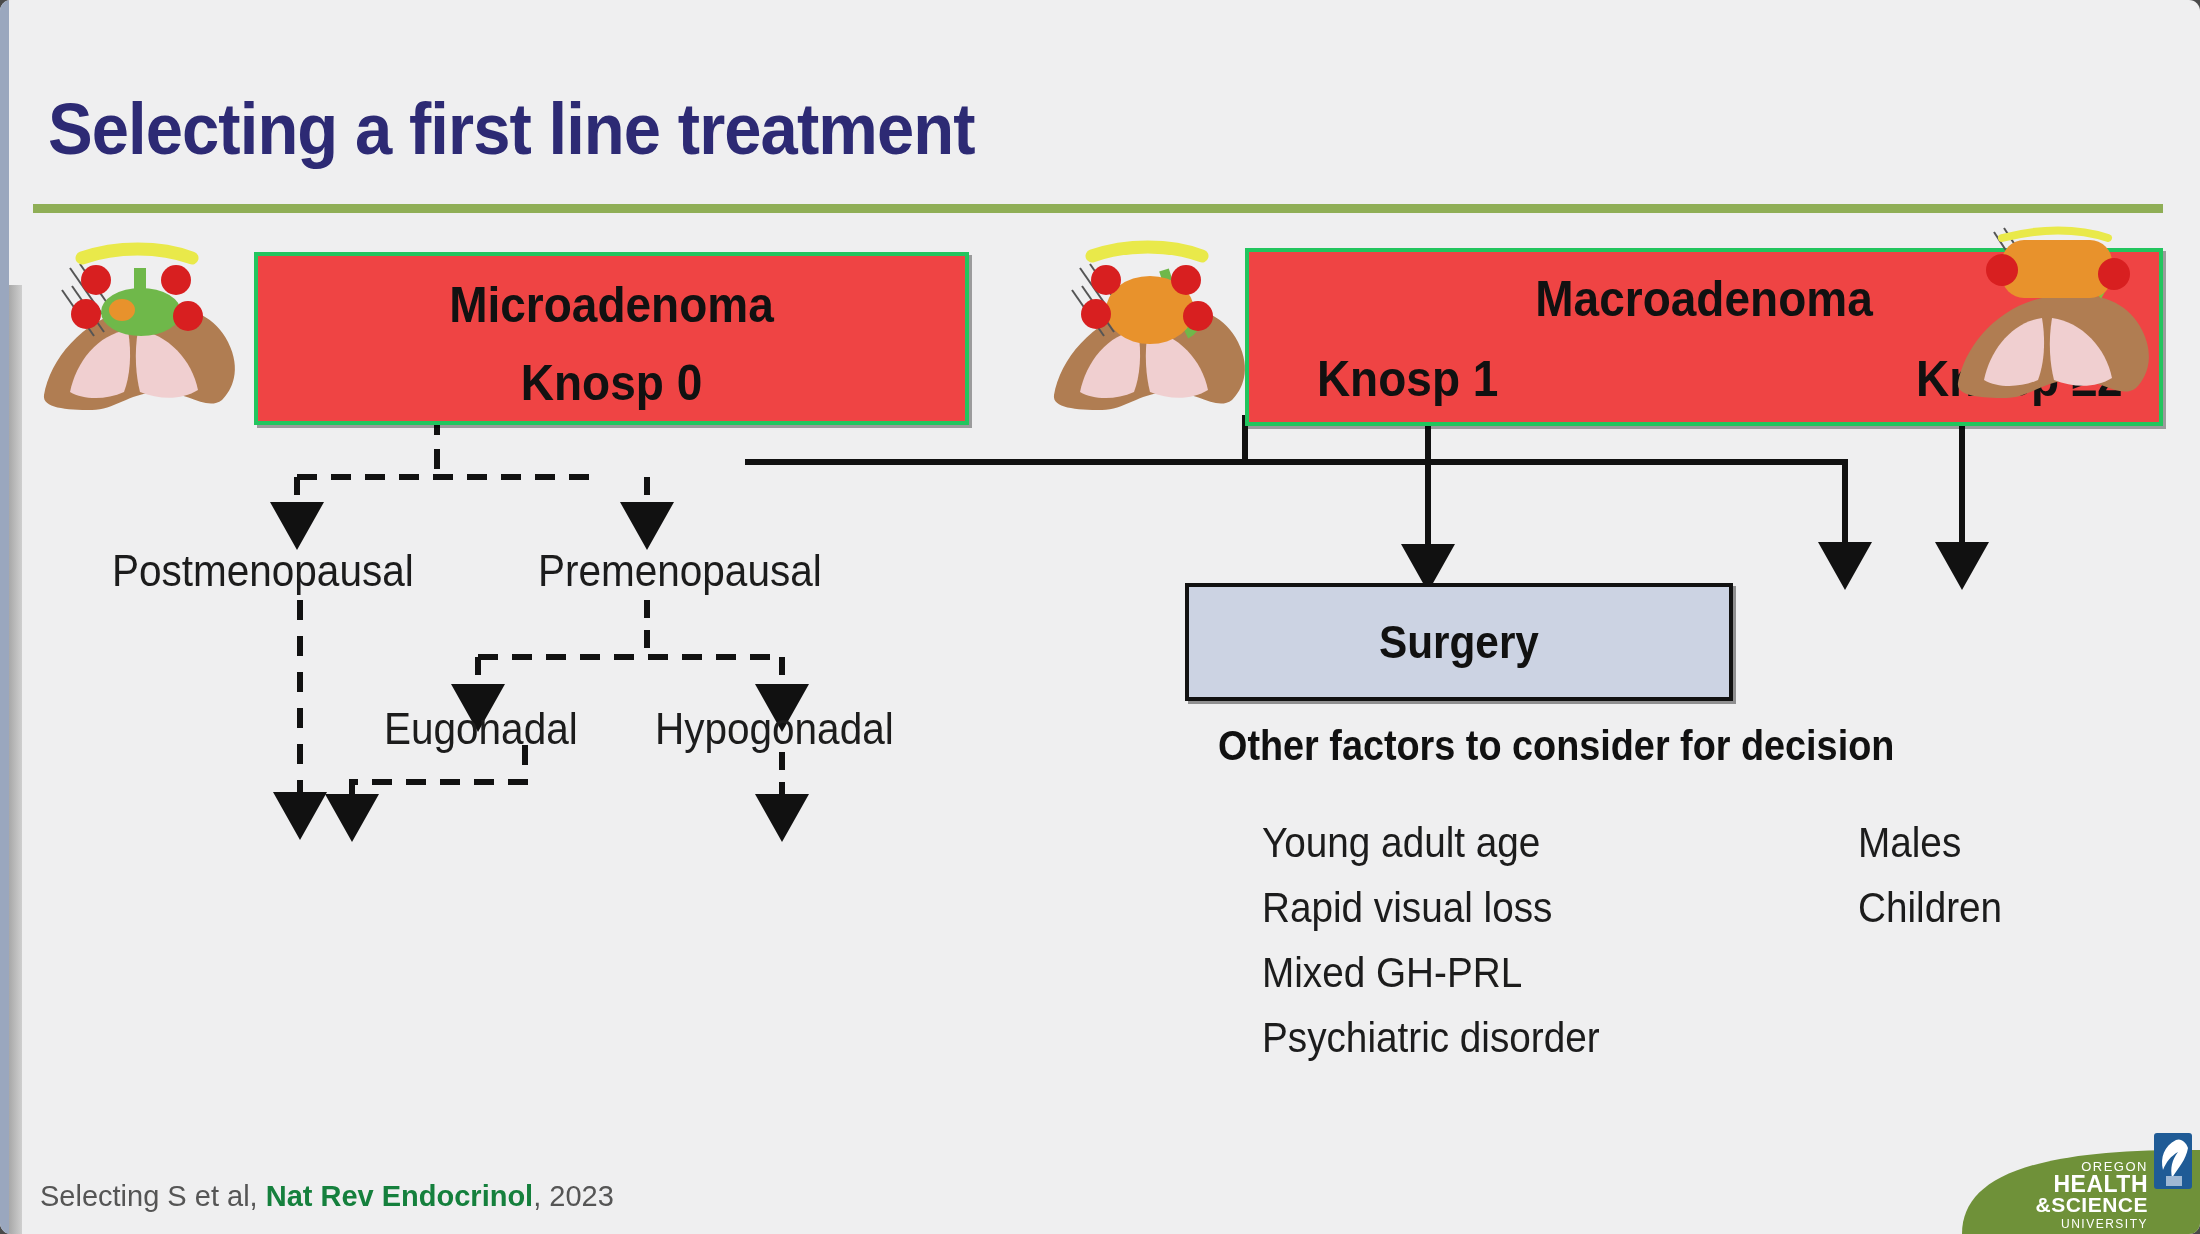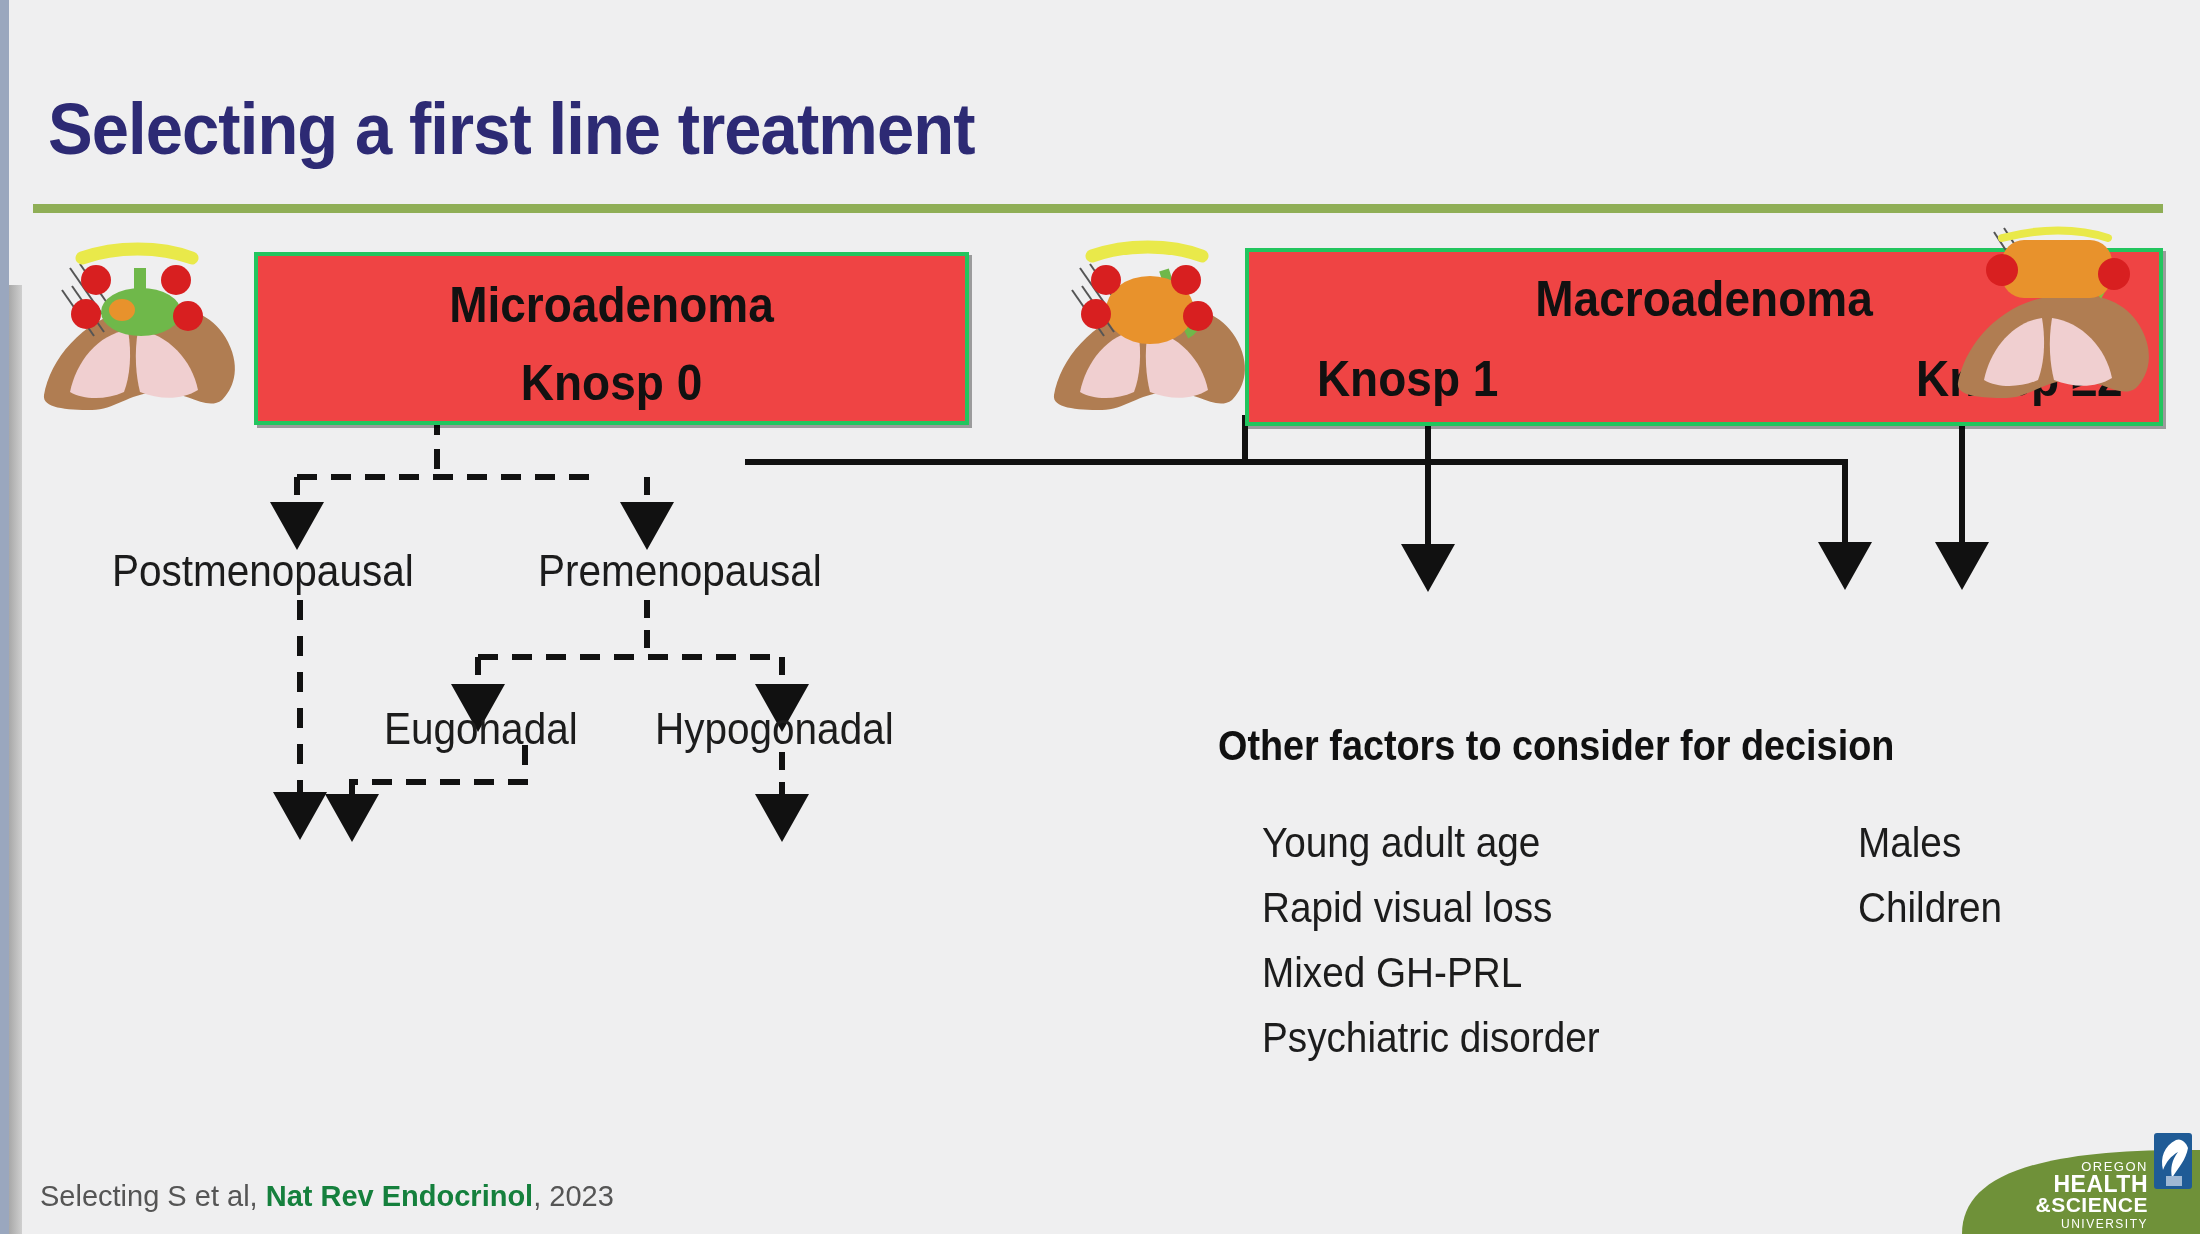--- a/index.html
+++ b/index.html
@@ -1,19 +1,19 @@
 <!DOCTYPE html>
 <html><head>
 <meta charset="utf-8">
 <style>
   html,body{margin:0;padding:0;background:#4a4a4a;}
   body{font-family:"Liberation Sans",sans-serif;}
   #slide{
     position:relative;width:2200px;height:1234px;
-    background:#efeff0;overflow:hidden;
+    background:#efeff0;overflow:hidden;border-radius:11px;
   }
   
   #edge-scroll{position:absolute;left:0;top:0;width:9px;height:1234px;background:#9aa7be;}
   #edge-shadow{position:absolute;left:9px;top:285px;width:13px;height:949px;
     background:linear-gradient(to right,#a8a8a8,#cfcfcf);}
   #edge-top{position:absolute;left:9px;top:0;width:13px;height:285px;background:#efeff0;}
 
   
   #title{
     position:absolute;left:48px;top:88px;
@@ -199,20 +199,23 @@
     <div class="ttl" style="top:18px;">Macroadenoma</div>
     <div class="sub" style="left:60px;top:98px;">Knosp 1</div>
     <div class="sub" style="right:36px;top:98px;transform-origin:right center;">Knosp ≥2</div>
   </div>
 
   <div class="dlabel branch" style="left:112px;top:545px;z-index:5">Postmenopausal</div>
   <div class="dlabel branch" style="left:538px;top:545px;z-index:5">Premenopausal</div>
   <div class="dlabel branch" style="left:384px;top:703px;z-index:5">Eugonadal</div>
   <div class="dlabel branch" style="left:655px;top:703px;z-index:5">Hypogonadal</div>
 
+  <div class="fbox" style="left:1185px;top:583px;width:540px;height:110px;z-index:5">
+    <span>Surgery</span>
+  </div>
 
   <div id="factors-title">Other factors to consider for decision</div>
 
   <div class="flist" style="left:1262px;top:810px;">
     <div>Young adult age</div>
     <div>Rapid visual loss</div>
     <div>Mixed GH-PRL</div>
     <div>Psychiatric disorder</div>
   </div>
 

